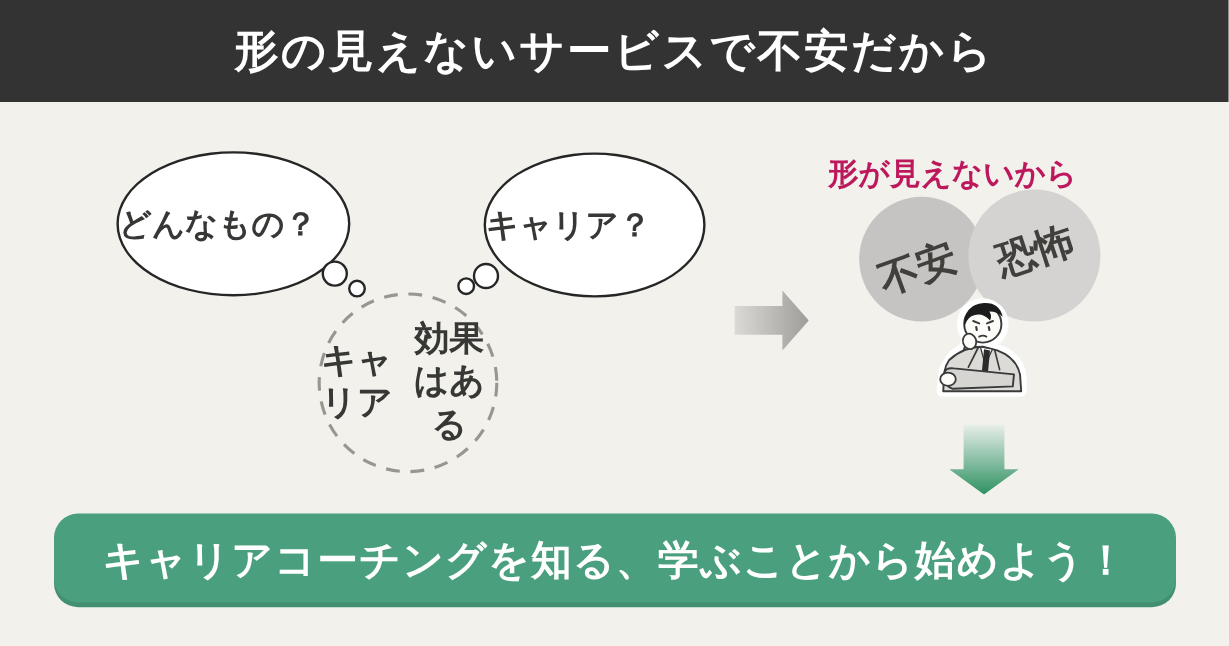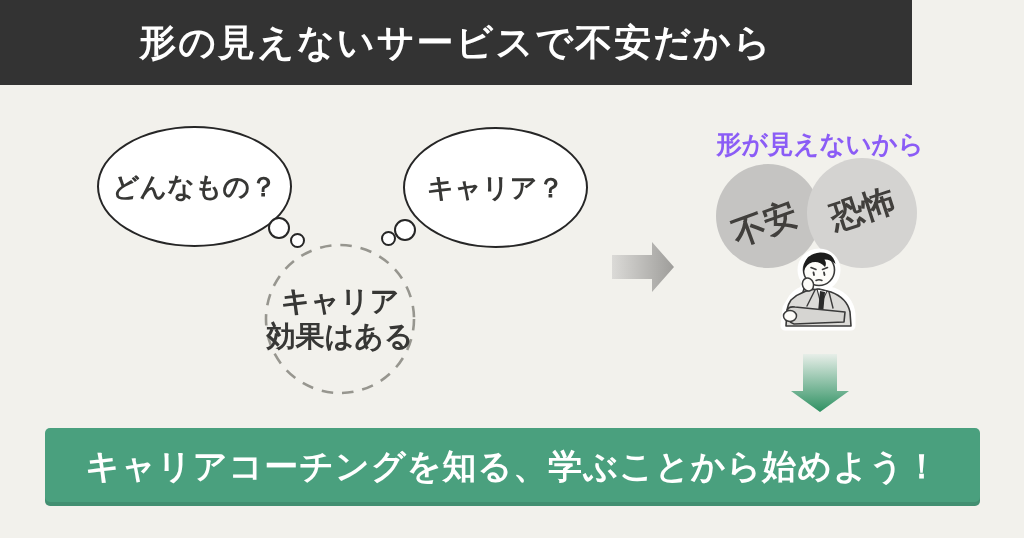--- a/index.html
+++ b/index.html
@@ -4,72 +4,72 @@
 <style>
   html,body{margin:0;padding:0;background:#f2f1ec;}
   .canvas{
     position:relative;width:1024px;height:538px;overflow:hidden;
     background:#f2f1ec;
     font-family:"Liberation Sans","DejaVu Sans",sans-serif;
     color:#3a3a3a;
   }
   
   .header{
-    position:absolute;left:0;top:0;width:912px;height:85px;
+    position:absolute;left:0;top:0;width:1024px;height:85px;
     background:#333333;display:flex;align-items:center;justify-content:center;
   }
   .header-title{
     color:#ffffff;font-size:37px;font-weight:700;letter-spacing:2px;white-space:nowrap;
   }
   
   .bubble{
     position:absolute;background:#ffffff;border:2.6px solid #262626;border-radius:50%;
-    display:flex;align-items:center;justify-content:center;
+    display:flex;align-items:center;
   }
   .bubble-1{left:97px;top:126px;width:191px;height:117px;}
   .bubble-2{left:403px;top:127px;width:181px;height:117px;}
   .bubble-text{font-size:27px;font-weight:700;color:#373735;white-space:nowrap;}
   .dot{
     position:absolute;background:#ffffff;border:2.2px solid #262626;border-radius:50%;
   }
   .dot-a{left:268px;top:217px;width:18px;height:18px;}
   .dot-b{left:290px;top:233px;width:11px;height:11px;}
   .dot-c{left:381px;top:231px;width:11px;height:11px;}
   .dot-d{left:394px;top:219px;width:18px;height:18px;}
   
   .dashed-wrap{position:absolute;left:263px;top:242px;width:154px;height:154px;}
   .dashed-label{
     position:absolute;left:263px;top:242px;width:154px;height:154px;
-    display:flex;flex-direction:column;align-items:center;justify-content:center;
+    display:flex;flex-direction:row;align-items:center;justify-content:center;
     font-size:29px;font-weight:700;color:#373735;line-height:1.22;text-align:center;
   }
   
   .arrow-right{position:absolute;left:612px;top:242px;width:62px;height:50px;}
   
   .result-caption{
-    position:absolute;left:690px;top:127px;width:260px;text-align:center;
-    font-size:25.5px;font-weight:700;color:#8b5cf6;white-space:nowrap;
+    position:absolute;left:690px;top:127px;width:260px;
+    font-size:25.5px;font-weight:700;color:#be185d;white-space:nowrap;
   }
   .emotion{
     position:absolute;border-radius:50%;
     display:flex;align-items:center;justify-content:center;
   }
   .emotion-anxiety{left:716px;top:164px;width:104px;height:104px;background:#c5c4c2;z-index:1;}
   .emotion-fear{left:807px;top:158px;width:110px;height:110px;background:#d4d3d1;z-index:2;}
   .emotion-label{font-size:33px;font-weight:700;color:#413f3c;white-space:nowrap;}
   .emotion-anxiety .emotion-label{transform:translate(-3px,8px) rotate(-20deg);}
   .emotion-fear .emotion-label{transform:translate(1px,-4px) rotate(-18deg);}
   
   .person{position:absolute;left:773px;top:246px;width:92px;height:100px;z-index:3;}
   
   .arrow-down{position:absolute;left:791px;top:354px;width:58px;height:58px;}
   
   .banner{
     position:absolute;left:45px;top:428px;width:935px;height:78px;
-    background:#4aa07e;border-radius:5px;
+    background:#4aa07e;border-radius:20px;
     box-shadow:inset 0 -4px 0 rgba(0,0,0,0.10);
     display:flex;align-items:center;justify-content:center;z-index:4;
   }
   .banner-text{color:#ffffff;font-size:34px;font-weight:700;letter-spacing:1px;white-space:nowrap;}
 </style>
 </head>
 <body>
 
 <div class="canvas">
 

